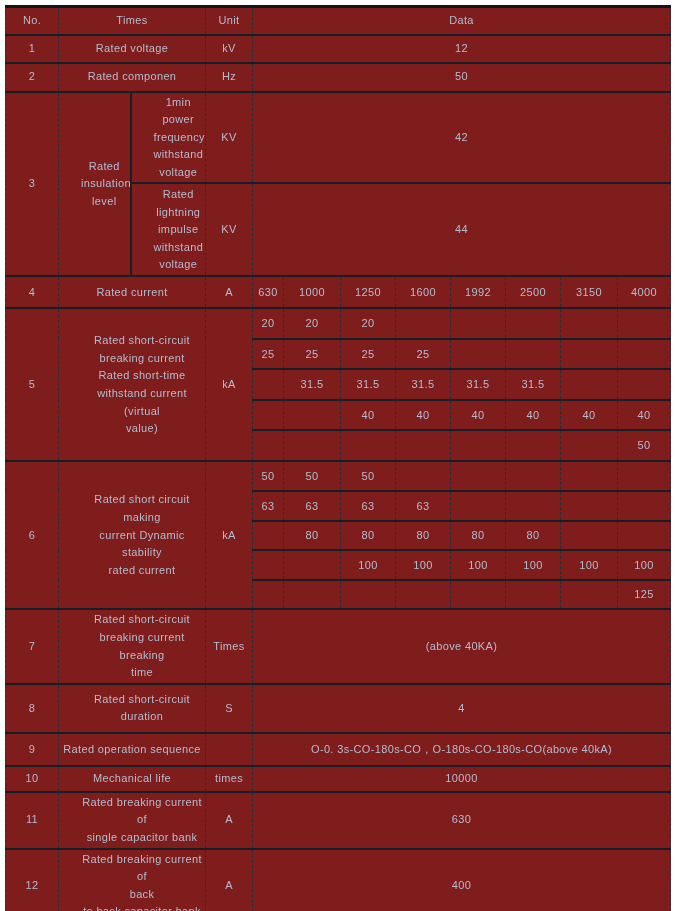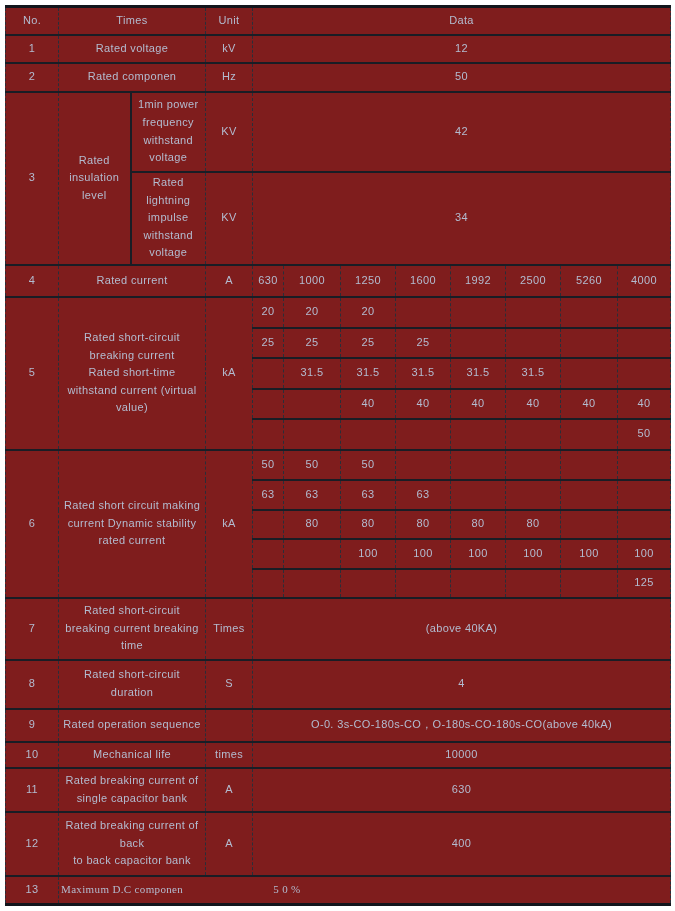--- a/index.html
+++ b/index.html
@@ -13,21 +13,21 @@
     background:#7f1d1d;color:#b3bcd0;
     font-size:11px;letter-spacing:.35px;line-height:1.6;
     border-top:3px solid #12151c;border-bottom:3px solid #12151c;
     border-left:1.4px dashed #2a2e38;border-right:1.4px dashed #2a2e38;
   }
   td{
     border-left:1.4px dashed #2a2e38;border-right:1.4px dashed #2a2e38;
     border-top:2px solid #191d25;border-bottom:2px solid #191d25;
     text-align:center;vertical-align:middle;padding:1px 2px;overflow:hidden;
   }
-  .pre{white-space:pre-line;}
+  .pre{white-space:pre-line;padding-left:22px;}
   .solid-right{border-right:2px solid #191d25;}
   .r13wrap{display:flex;justify-content:flex-start;align-items:center;gap:90px;font-family:Liberation Serif, serif;}
 </style>
 </head>
 <body>
 
 <table class="spec">
   <colgroup>
     <col style="width:53px">
       <col style="width:72px">
@@ -77,34 +77,34 @@
     <td>KV</td>
     <td colspan="8">42</td>
   </tr>
   <tr style="height:93px">
     <td class="pre">Rated
 lightning
 impulse
 withstand
 voltage</td>
     <td>KV</td>
-    <td colspan="8">34</td>
+    <td colspan="8">44</td>
   </tr>
 
   <tr style="height:32px">
     <td>4</td>
     <td colspan="2">Rated current</td>
     <td>A</td>
     <td>630</td>
     <td>1000</td>
     <td>1250</td>
     <td>1600</td>
     <td>1992</td>
     <td>2500</td>
-    <td>5260</td>
+    <td>3150</td>
     <td>4000</td>
   </tr>
 
   <tr style="height:31px">
     <td rowspan="5">5</td>
     <td rowspan="5" colspan="2" class="pre">Rated short-circuit
 breaking current
 Rated short-time
 withstand current (virtual
 value)</td>

